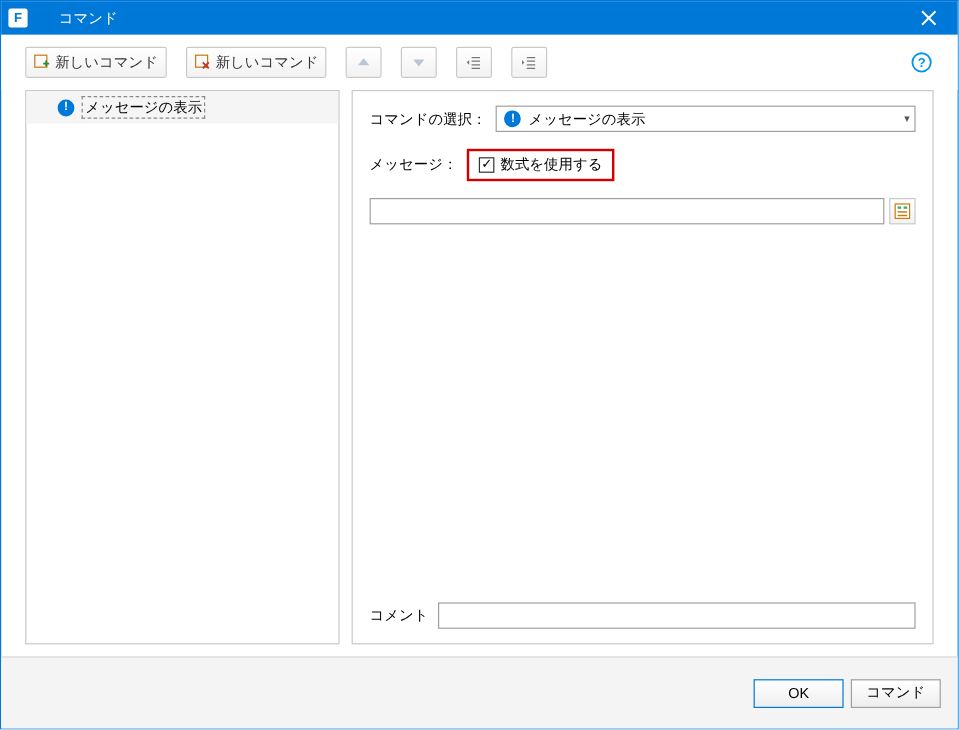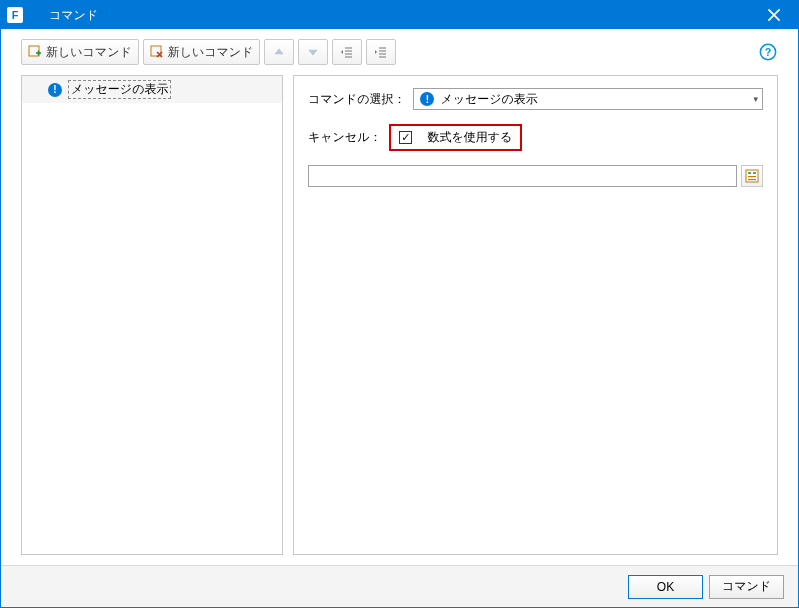--- a/index.html
+++ b/index.html
@@ -49,21 +49,21 @@
       display: flex;
       align-items: center;
       justify-content: center;
       color: #ffffff;
       cursor: pointer;
     }
     .toolbar {
       padding: 10px 20px;
       display: flex;
       align-items: center;
-      gap: 4px;
+      gap: 16px;
       background: #ffffff;
     }
     .toolbar-btn {
       height: 26px;
       background: linear-gradient(#ffffff,#f2f2f2);
       border: 1px solid #c9c9c9;
       border-radius: 2px;
       display: flex;
       align-items: center;
       padding: 0 6px;
@@ -164,21 +164,21 @@
       position: absolute;
       right: 4px;
       font-size: 9px;
       color: #555;
     }
     .checkbox-highlight {
       border: 2px solid #d40000;
       padding: 3px 8px;
       display: inline-flex;
       align-items: center;
-      gap: 15px;
+      gap: 5px;
     }
     .checkbox {
       width: 13px;
       height: 13px;
       border: 1px solid #333;
       background: #fff;
       display: inline-flex;
       align-items: center;
       justify-content: center;
       cursor: pointer;
@@ -219,21 +219,21 @@
       gap: 8px;
       margin-top: 8px;
     }
     .comment-input {
       flex: 1;
       height: 22px;
       border: 1px solid #a0a0a0;
       background: #ffffff;
     }
     .footer {
-      height: 42px;
+      height: 60px;
       border-top: 1px solid #d9d9d9;
       background: #f4f4f4;
       display: flex;
       align-items: center;
       justify-content: flex-end;
       padding: 0 14px;
       gap: 6px;
     }
     .footer-btn {
       min-width: 75px;
@@ -322,21 +322,21 @@
       <div class="field-row">
         <span class="field-label">コマンドの選択：</span>
         <div class="dropdown">
           <span class="info-icon-small">!</span>
           <span>メッセージの表示</span>
           <span class="dropdown-arrow">▾</span>
         </div>
       </div>
 
       <div class="field-row">
-        <span class="field-label" style="min-width:62px">キャンセル：</span>
+        <span class="field-label" style="min-width:62px">メッセージ：</span>
         <span class="checkbox-highlight">
           <span class="checkbox"></span>
           <span>数式を使用する</span>
         </span>
       </div>
 
       <div class="msg-input-row">
         <div class="msg-input"></div>
         <div class="formula-btn">
           <svg class="svg-icon" viewBox="0 0 14 14">
@@ -344,20 +344,24 @@
               <rect x="3" y="3" width="3" height="2" fill="#4a7"></rect>
               <rect x="8" y="3" width="3" height="2" fill="#4a7"></rect>
               <rect x="3" y="7" width="8" height="1.2" fill="#c77b0b"></rect>
               <rect x="3" y="10" width="8" height="1.2" fill="#c77b0b"></rect>
             </svg>
         </div>
       </div>
 
       <div class="spacer-fill"></div>
 
+      <div class="comment-row">
+        <span>コメント</span>
+        <div class="comment-input"></div>
+      </div>
     </div>
   </div>
 
   <div class="footer">
     <div class="footer-btn primary">
       <span>OK</span>
     </div>
     <div class="footer-btn">
       <span>コマンド</span>
     </div>

